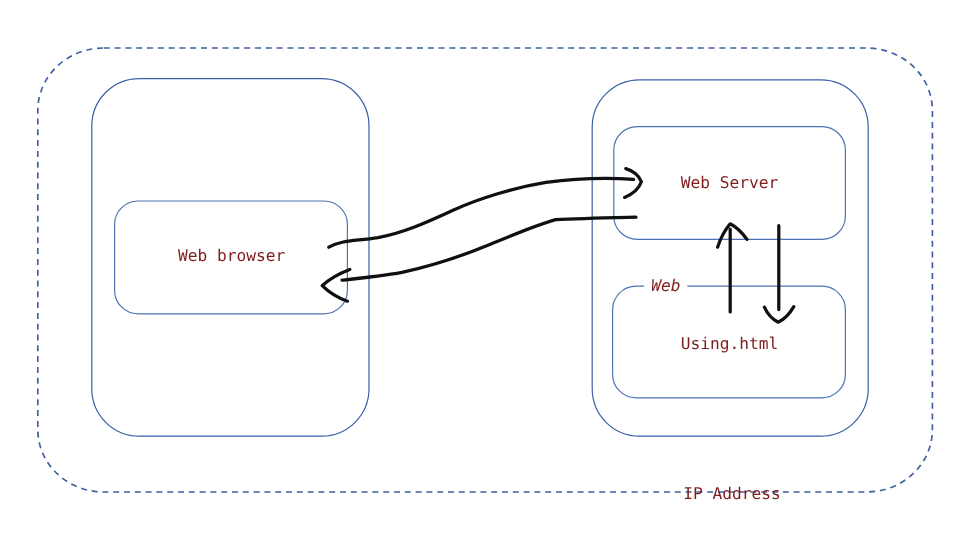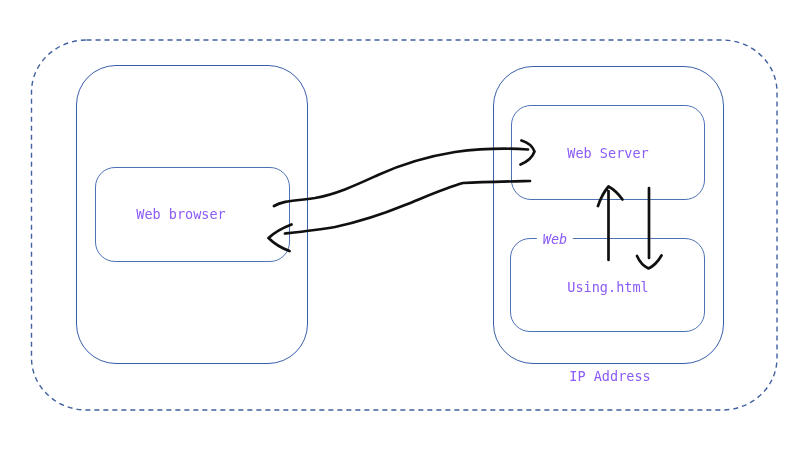--- a/index.html
+++ b/index.html
@@ -29,30 +29,30 @@
   }
   .group-box { border-color: #3a5fa8; border-radius: 40px; }
   .node-box  { border-color: #4d72b6; border-radius: 20px; }
 
   .lbl {
     position: absolute;
     z-index: 2;
     transform: translate(-50%, -50%);
     font-size: 13.5px;
     line-height: 1.1;
-    color: #8b5cf6;
+    color: #7f1d1d;
     white-space: nowrap;
   }
   .lbl-on-line { background: #ffffff; font-style: italic; }
   .web-tag   { left: 555px; top: 239px; padding: 0 6px; }
   .wifi-cap  { left: 401px; top: 411px; padding: 0 19px; }
-  .browser-lbl { left: 181px; top: 214px; }
+  .browser-lbl { left: 193px; top: 214px; }
   .server-lbl  { left: 608px; top: 153px; }
   .file-lbl    { left: 608px; top: 287px; }
-  .ip-cap      { left: 610px; top: 376px; }
+  .ip-cap      { left: 610px; top: 412px; }
 
   .b-left-group  { left: 76px;  top: 65px;  width: 232px; height: 299px; }
   .b-browser     { left: 95px;  top: 167px; width: 195px; height: 95px;  }
   .b-right-group { left: 493px; top: 66px;  width: 231px; height: 298px; }
   .b-server      { left: 511px; top: 105px; width: 194px; height: 95px;  }
   .b-file        { left: 510px; top: 238px; width: 195px; height: 94px;  }
 </style>
 </head>
 <body>
 

